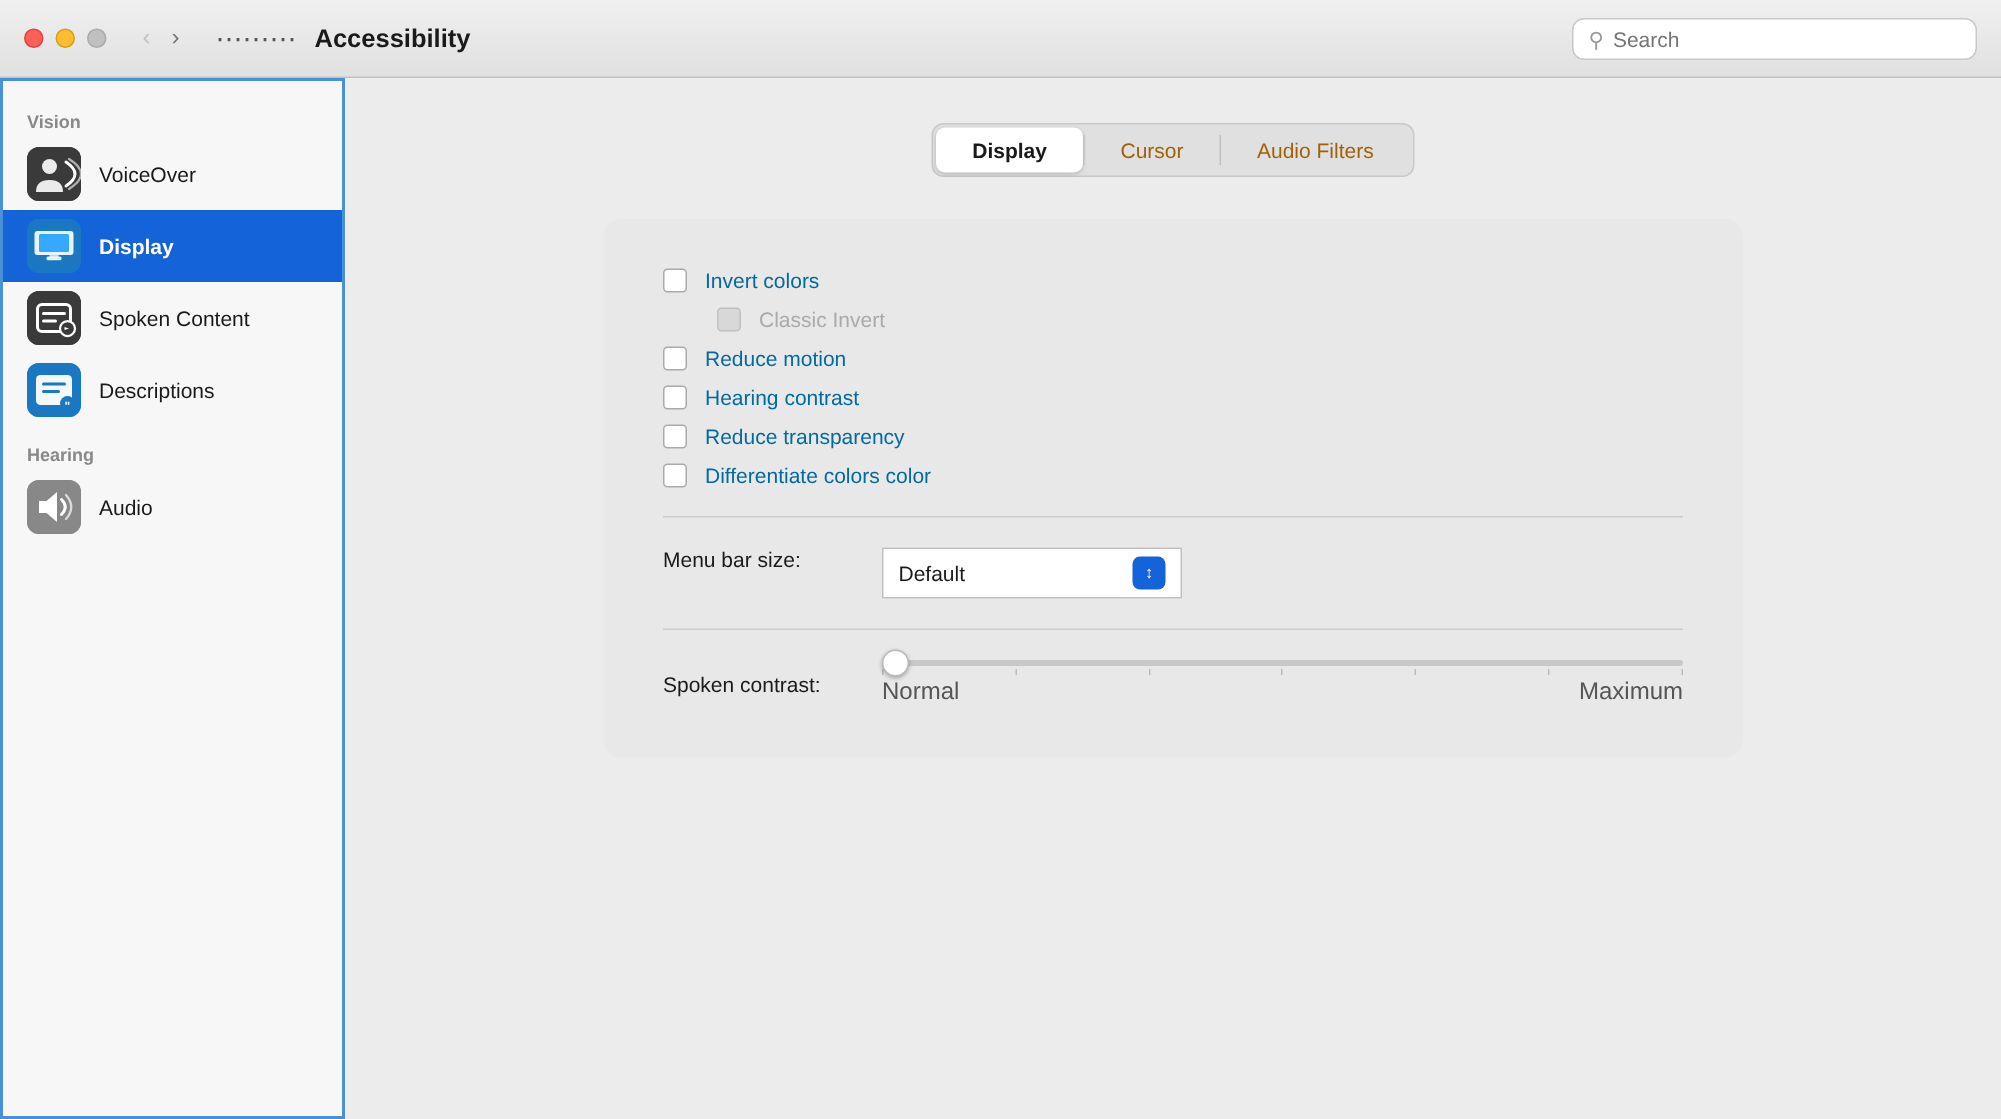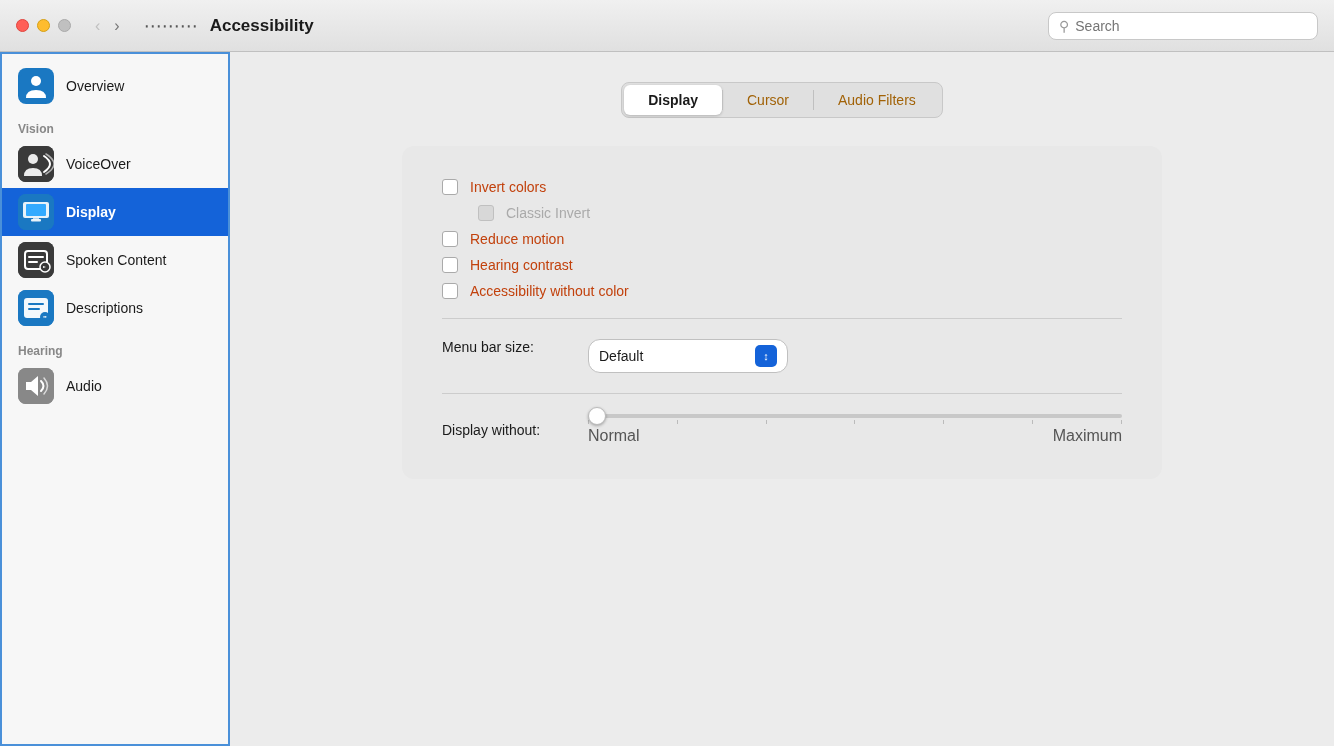--- a/index.html
+++ b/index.html
@@ -260,21 +260,21 @@
       cursor: pointer;
     }
 
     .checkbox.disabled {
       background: #d8d8d8;
       border-color: #c0c0c0;
     }
 
     .setting-label {
       font-size: 14px;
-      color: #c2410c;
+      color: #0369a1;
     }
 
     .setting-label.disabled {
       color: #aaa;
     }
 
     .divider-line {
       height: 1px;
       background: #ccc;
       margin: 14px 0;
@@ -291,21 +291,21 @@
       font-size: 14px;
       color: #1a1a1a;
       min-width: 130px;
     }
 
     .select-control {
       display: flex;
       align-items: center;
       background: white;
       border: 1px solid #c0c0c0;
-      border-radius: 12px;
+      border-radius: 0;
       padding: 5px 10px;
       min-width: 200px;
       position: relative;
       cursor: pointer;
     }
 
     .select-control .select-value {
       flex: 1;
       font-size: 14px;
       color: #1a1a1a;
@@ -403,30 +403,20 @@
   <div class="search-box">
     <span class="search-icon-glyph">⚲</span>
     <input type="text" placeholder="Search" style="">
   </div>
 </div>
 
 <div class="main-content">
 
   <div class="sidebar">
 
-    <div class="sidebar-item">
-      <div class="item-icon icon-overview">
-        <svg viewBox="0 0 36 36" class="svg-icon">
-          <circle cx="18" cy="18" r="18" fill="#1a78c2"></circle>
-          <circle cx="18" cy="13" r="5" fill="white"></circle>
-          <path d="M8 30 Q8 22 18 22 Q28 22 28 30" fill="white"></path>
-        </svg>
-      </div>
-      <span class="item-label">Overview</span>
-    </div>
 
     <div class="sidebar-section-header">Vision</div>
 
     <div class="sidebar-item">
       <div class="item-icon icon-voiceover">
         <svg viewBox="0 0 36 36" class="svg-icon">
           <rect width="36" height="36" rx="8" fill="#3a3a3a"></rect>
           <circle cx="15" cy="13" r="5" fill="white" opacity="0.9"></circle>
           <path d="M6 30 Q6 22 15 22 Q24 22 24 30" fill="white" opacity="0.9"></path>
           <path d="M26 10 Q32 14 32 18 Q32 22 26 26" stroke="white" stroke-width="2" fill="none" stroke-linecap="round"></path>
@@ -519,41 +509,45 @@
       <div class="setting-row">
         <div class="checkbox"></div>
         <span class="setting-label">Reduce motion</span>
       </div>
 
       <div class="setting-row">
         <div class="checkbox"></div>
         <span class="setting-label">Hearing contrast</span>
       </div>
 
-
       <div class="setting-row">
         <div class="checkbox"></div>
-        <span class="setting-label">Accessibility without color</span>
+        <span class="setting-label">Reduce transparency</span>
+      </div>
+
+      <div class="setting-row">
+        <div class="checkbox"></div>
+        <span class="setting-label">Differentiate colors color</span>
       </div>
 
       <div class="divider-line"></div>
 
       <div class="control-row">
         <span class="control-label">Menu bar size:</span>
         <div class="select-control">
           <span class="select-value">Default</span>
           <div class="select-arrow">↕</div>
         </div>
       </div>
 
       <div class="divider-line"></div>
 
       <div class="slider-section">
         <div class="slider-row">
-          <span class="control-label">Display without:</span>
+          <span class="control-label">Spoken contrast:</span>
           <div style="flex:1; position:relative;">
             <div class="slider-track">
               <div class="slider-thumb" style="left: 0;"></div>
             </div>
             <div class="slider-ticks">
               <div class="slider-tick"></div>
               <div class="slider-tick"></div>
               <div class="slider-tick"></div>
               <div class="slider-tick"></div>
               <div class="slider-tick"></div>

